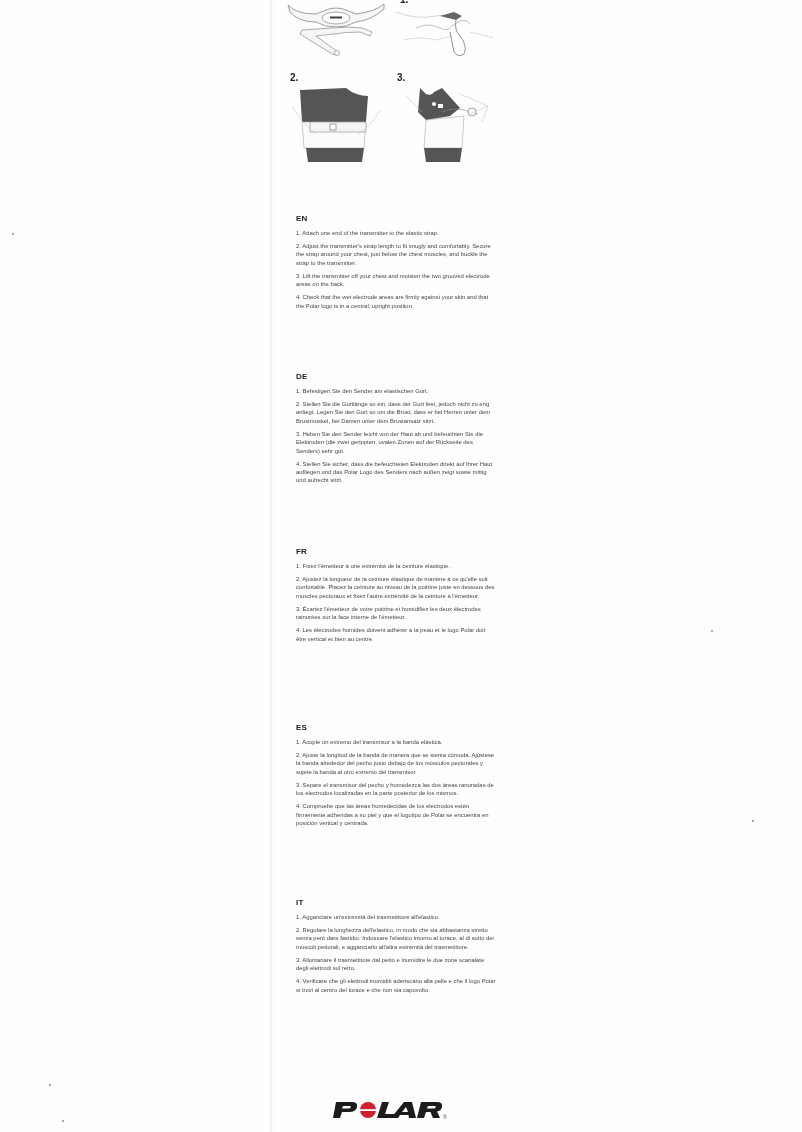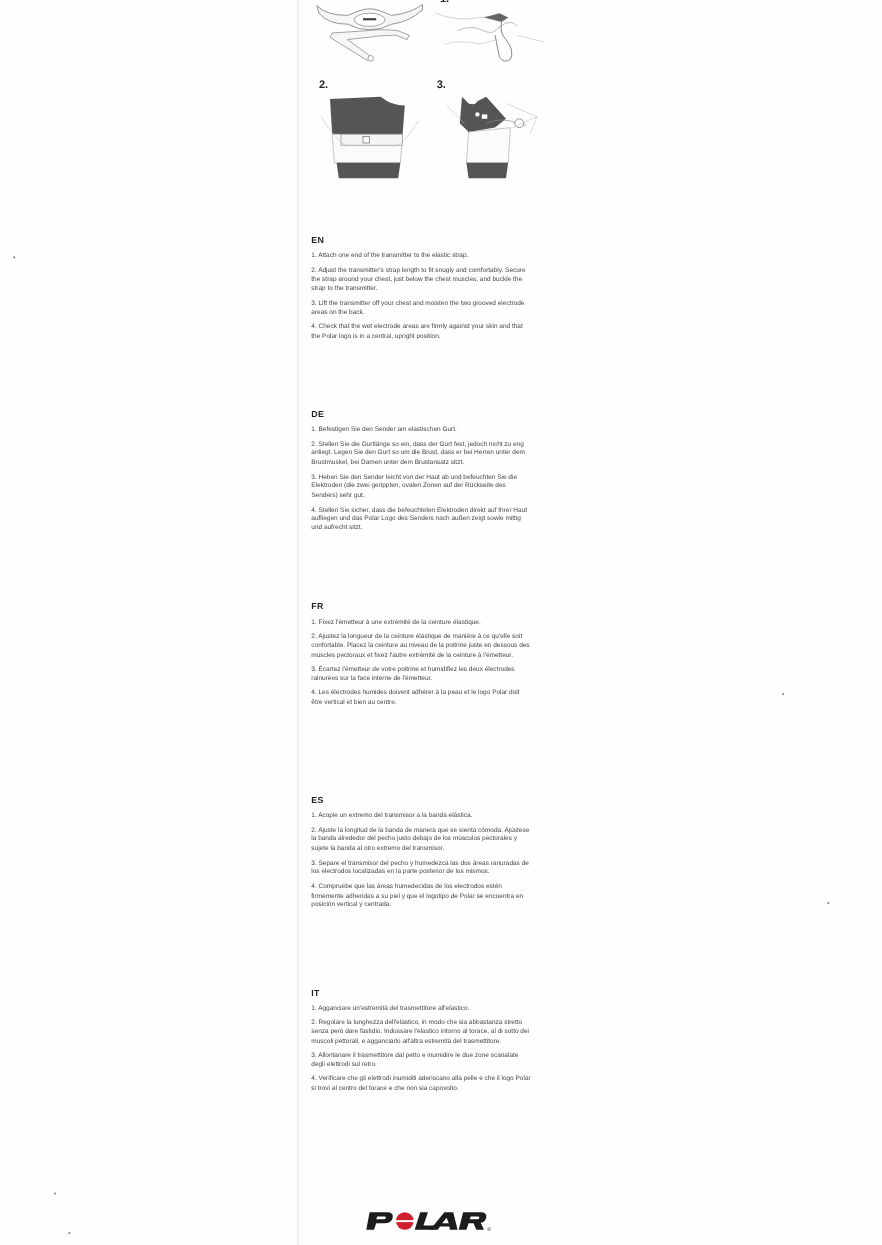--- a/index.html
+++ b/index.html
@@ -8,21 +8,21 @@
     font-family:"Liberation Sans", sans-serif; color:#3a3a3a;
   }
   .fold { position:absolute; left:270px; top:0; width:3px; height:1132px;
     background:linear-gradient(to right,#e6e6e6,#f4f4f4,#fcfcfc); }
   .speck { position:absolute; width:2px; height:2px; background:#8a8a8a; border-radius:1px; }
   .strip { position:absolute; left:278px; top:0; width:230px; height:1132px; }
 
   .illus { position:absolute; }
   .step-num { position:absolute; font-size:10px; font-weight:bold; color:#222; }
 
-  .lang-block { position:absolute; left:5px; width:200px; }
+  .lang-block { position:absolute; left:18px; width:200px; }
   .lang-code { font-size:8px; font-weight:bold; color:#222; margin-bottom:6px; letter-spacing:0.2px; }
   .step { font-size:5.9px; line-height:8.4px; color:#454545; margin-bottom:4.6px; }
 
   .logo { position:absolute; left:54px; top:1096px; width:120px; height:28px; }
 </style>
 </head>
 <body>
 
 <div class="fold"></div>
 <div class="speck" style="left:12px;top:233px"></div>

